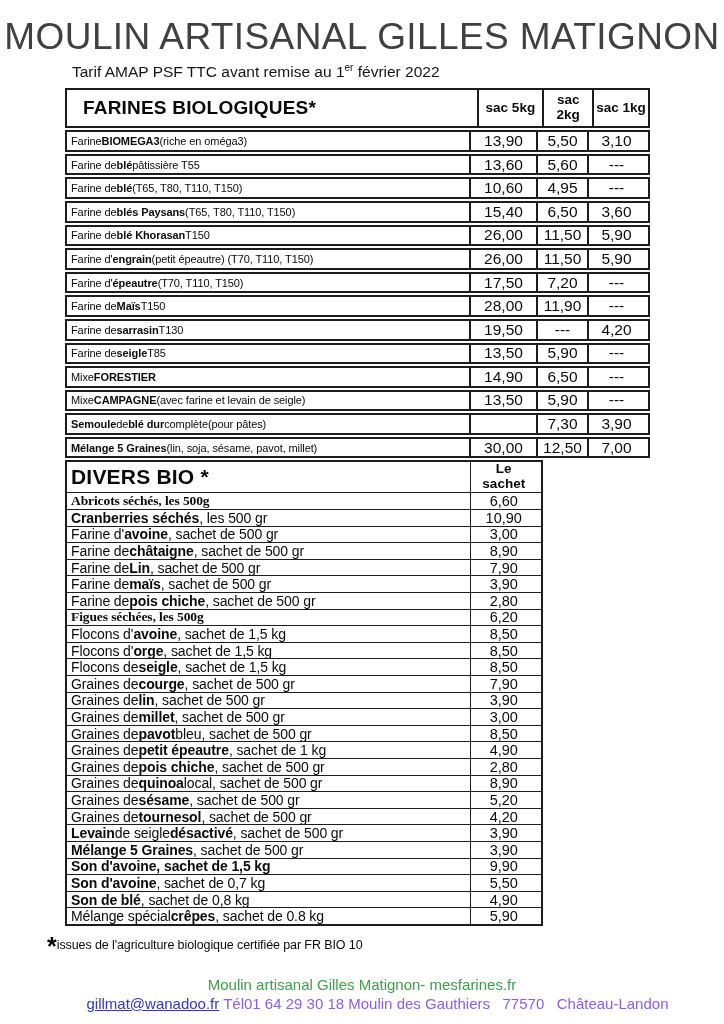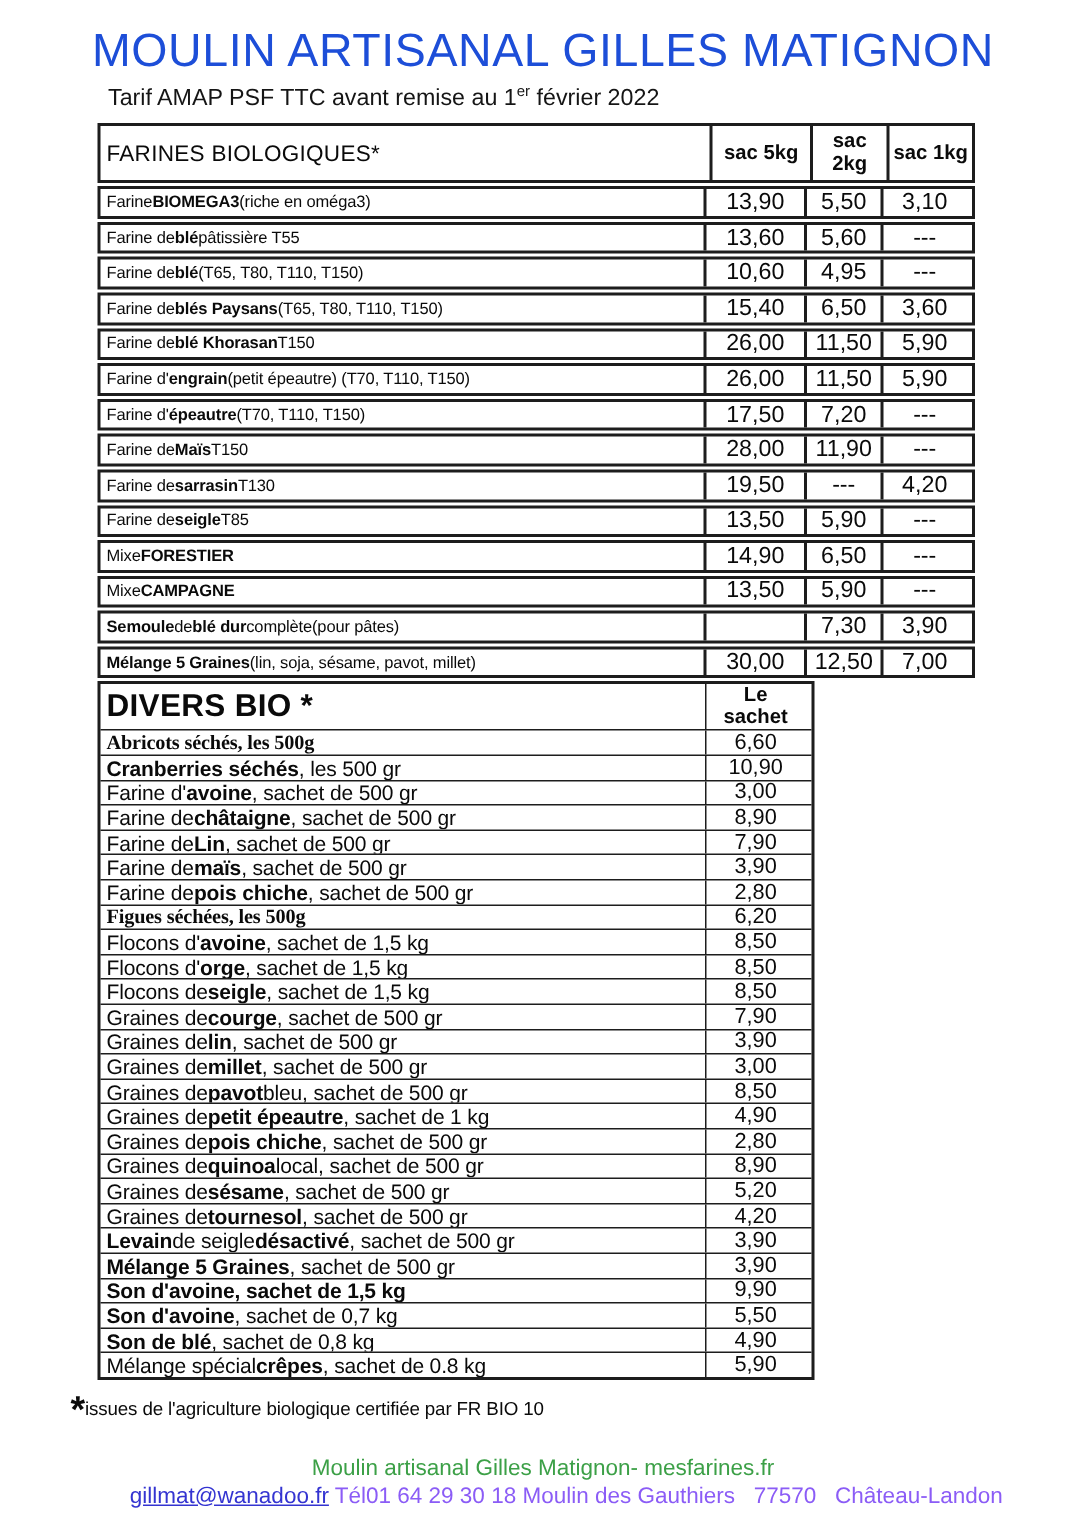--- a/index.html
+++ b/index.html
@@ -1,31 +1,31 @@
 <!DOCTYPE html>
 <html><head>
 <meta charset="utf-8">
 <style>
   html,body{margin:0;padding:0;}
   body{
     width:724px;height:1024px;background:#ffffff;color:#0a0a0a;
     font-family:"Liberation Sans",sans-serif;overflow:hidden;position:relative;
   }
   .title{
-    margin:16px 0 4px 0;text-align:center;font-size:31px;font-weight:500;
-    letter-spacing:.4px;color:#1d4ed8;
+    margin:16px 0 4px 0;text-align:center;font-size:37px;font-weight:500;
+    letter-spacing:.4px;color:#404040;
   }
   .subtitle{margin:0 0 7px 72px;font-size:15.5px;color:#151515;}
   .subtitle sup{font-size:10px;}
 
   
   .farines{margin-left:65px;width:585px;box-sizing:border-box;}
   .f-header{display:flex;border:2px solid #1d1d1d;height:36px;background:#fff;}
-  .fh-title{width:402px;padding-left:4px;display:flex;align-items:center;
-    font-size:15px;font-weight:400;letter-spacing:.2px;}
+  .fh-title{width:402px;padding-left:16px;display:flex;align-items:center;
+    font-size:19px;font-weight:700;letter-spacing:.2px;}
   .fh-col{font-weight:700;font-size:13.5px;display:flex;align-items:center;justify-content:center;
     text-align:center;border-left:2px solid #1d1d1d;line-height:1.1;}
   .w5{width:65px;}.w2{width:49px;}.w1{width:55px;}
   .f-row{display:flex;border:2px solid #1d1d1d;margin-top:2px;height:17.6px;background:#fff;}
   .f-desc{width:398px;padding-left:4px;display:flex;align-items:center;
     font-size:11px;white-space:nowrap;overflow:hidden;letter-spacing:-0.1px;}
   .f-price{display:flex;align-items:center;justify-content:center;
     font-size:15.5px;border-left:2px solid #1d1d1d;}
 
   
@@ -176,20 +176,21 @@
             <span class="seg b">FORESTIER</span>
           </div>
           <div class="f-price w5">14,90</div>
           <div class="f-price w2">6,50</div>
           <div class="f-price w1">---</div>
         </div>
         <div class="f-row">
           <div class="f-desc">
             <span class="seg">Mixe </span>
             <span class="seg b">CAMPAGNE</span>
+            <span class="seg"> (avec farine et levain de seigle)</span>
           </div>
           <div class="f-price w5">13,50</div>
           <div class="f-price w2">5,90</div>
           <div class="f-price w1">---</div>
         </div>
         <div class="f-row">
           <div class="f-desc">
             <span class="seg b">Semoule</span>
             <span class="seg"> de </span>
             <span class="seg b">blé dur</span>

